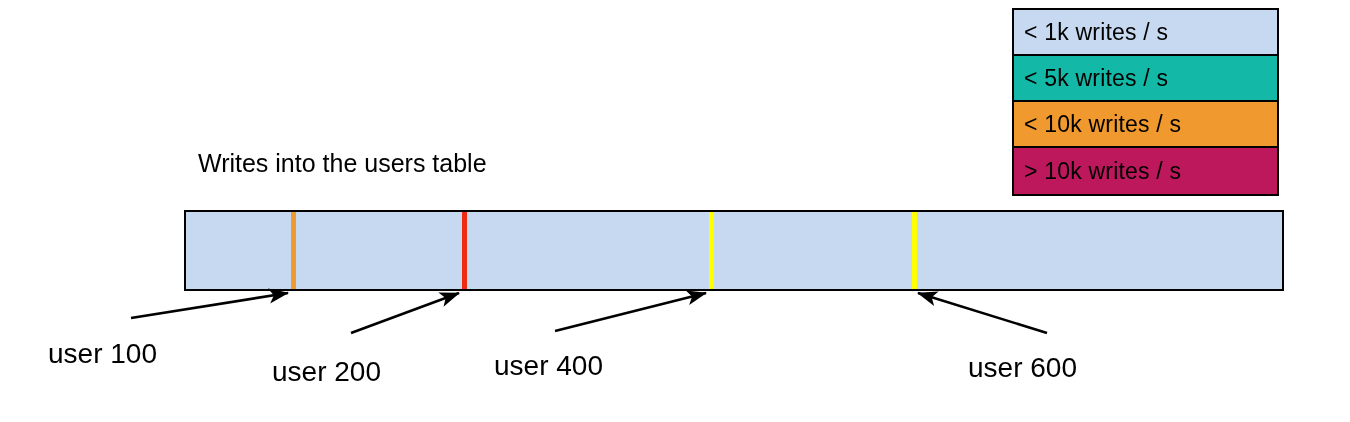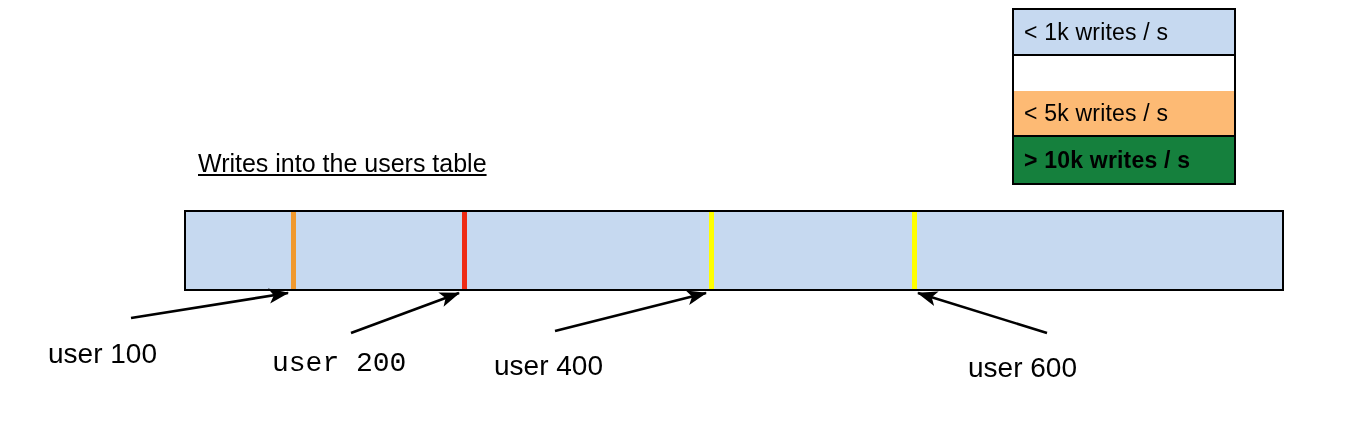--- a/index.html
+++ b/index.html
@@ -14,21 +14,21 @@
     overflow: hidden;
     font-family: "Liberation Sans", sans-serif;
     color: #000000;
   }
 
   
   #legend {
     position: absolute;
     left: 1012px;
     top: 8px;
-    width: 224px;
+    width: 267px;
     border: 2px solid #000000;
     box-sizing: border-box;
   }
   .legend-row {
     height: 46px;
     box-sizing: border-box;
     display: flex;
     align-items: center;
     padding-left: 10px;
     border-bottom: 2px solid #000000;
@@ -40,21 +40,20 @@
   .legend-row:last-child { border-bottom: none; }
 
   
   #chart-title {
     position: absolute;
     left: 198px;
     top: 151px;
     font-size: 25px;
     line-height: 1;
     white-space: nowrap;
-    text-decoration: underline;
   }
 
   
   #bar {
     position: absolute;
     left: 184px;
     top: 210px;
     width: 1100px;
     height: 81px;
     box-sizing: border-box;
@@ -90,24 +89,27 @@
     white-space: nowrap;
   }
 </style>
 </head>
 <body>
 
 <div id="legend">
   <div class="legend-row" style="background: rgb(198, 217, 240);">
     <span>&lt; 1k writes / s</span>
   </div>
-  <div class="legend-row" style="background: #fdba74; margin-top: 35px;">
+  <div class="legend-row" style="background: #14b8a6;">
     <span>&lt; 5k writes / s</span>
   </div>
-  <div class="legend-row" style="background: #15803d; font-weight: bold;">
+  <div class="legend-row" style="background: rgb(240, 153, 46);">
+    <span>&lt; 10k writes / s</span>
+  </div>
+  <div class="legend-row" style="background: #be185d;">
     <span>&gt; 10k writes / s</span>
   </div>
 </div>
 
 <div id="chart-title">Writes into the users table</div>
 
 <div id="bar" style="left: 184px; width: 1100px; border-color: rgb(0, 0, 0);">
   <div class="bar-segment" style="background: rgb(198, 217, 240); left: 0px; right: 0px;"></div>
   <div class="bar-marker" style="background: rgb(240, 153, 46); left: 105px;"></div>
   <div class="bar-marker" style="background: rgb(238, 43, 21); left: 276px;"></div>
@@ -121,15 +123,15 @@
       <path d="M0,0.2 L7.8,3.1 L0,6.0 L1.9,3.1 Z" fill="#000000"></path>
     </marker>
   </defs>
   <line x1="131" y1="318" x2="288" y2="293" stroke="#000000" stroke-width="2.6" marker-end="url(#ah)"></line>
   <line x1="351" y1="333" x2="459" y2="293" stroke="#000000" stroke-width="2.6" marker-end="url(#ah)"></line>
   <line x1="555" y1="331" x2="706" y2="293" stroke="#000000" stroke-width="2.6" marker-end="url(#ah)"></line>
   <line x1="1047" y1="333" x2="918" y2="293" stroke="#000000" stroke-width="2.6" marker-end="url(#ah)"></line>
 </svg>
 
 <div class="user-label" style="left: 48px; top: 340px;">user 100</div>
-<div class="user-label" style="left: 272px; top: 350px; font-family: Liberation Mono, monospace;">user 200</div>
+<div class="user-label" style="left: 272px; top: 358px;">user 200</div>
 <div class="user-label" style="left: 494px; top: 352px;">user 400</div>
 <div class="user-label" style="left: 968px; top: 354px;">user 600</div>
 
 </body></html>

